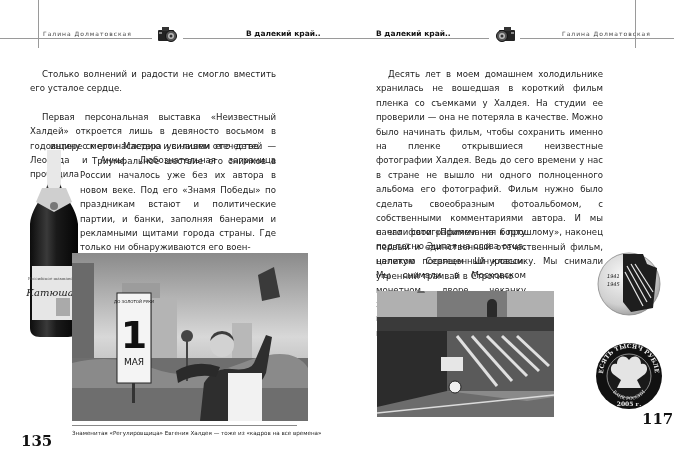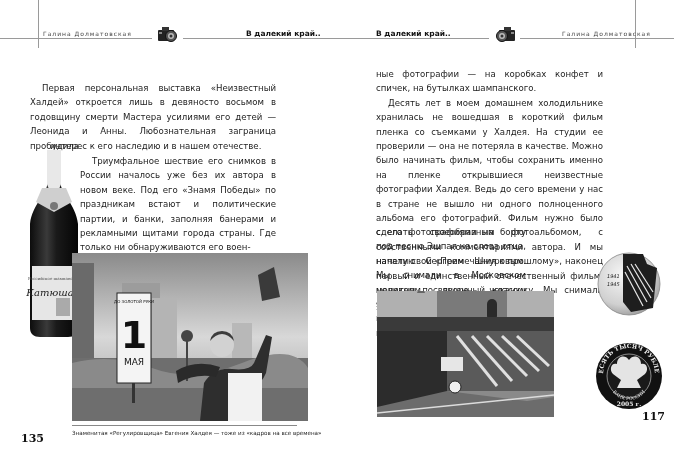--- a/index.html
+++ b/index.html
@@ -16,21 +16,21 @@
   .hdr-text { position: absolute; top: 30px; font-size: 6px; letter-spacing: 1px; color: #444; white-space: nowrap; }
   .hdr-title { position: absolute; top: 29px; font-size: 7.5px; font-weight: bold; color: #111; white-space: nowrap; }
   .camera { position: absolute; top: 26px; width: 22px; height: 16px; }
 
   
   .txt { position: absolute; font-size: 8.6px; line-height: 14.4px; color: #1c1c1c; text-align: justify; }
   .txt p { text-indent: 12px; }
   .txt p.noind { text-indent: 0; }
   .txt .gap { height: 14px; }
 
-  .pagenum { position: absolute; font-family: "DejaVu Serif", serif; font-size: 11px; font-weight: bold; color: #111; }
+  .pagenum { position: absolute; font-family: "DejaVu Serif", serif; font-size: 15px; font-weight: bold; color: #111; }
 
   .photo { position: absolute; overflow: hidden; }
   .caption-rule { position: absolute; height: 1px; background: #888; }
   .caption { position: absolute; font-size: 5.6px; color: #222; white-space: nowrap; }
 </style>
 </head>
 <body>
 
 <div class="page left">
   <div class="vrule" style="left:38px; top:0; height:48px;"></div>
@@ -41,20 +41,21 @@
     <rect x="1" y="4" width="16" height="11" rx="1" fill="#222"></rect>
     <rect x="5" y="1" width="7" height="4" fill="#333"></rect>
     <circle cx="14" cy="10" r="5.5" fill="#555" stroke="#111" stroke-width="1"></circle>
     <circle cx="14" cy="10" r="3" fill="#bbb"></circle>
     <circle cx="14" cy="10" r="1.5" fill="#333"></circle>
     <rect x="2" y="6" width="3" height="2" fill="#888"></rect>
   </svg>
   <div class="hdr-title" style="left:246px;">В далекий край..</div>
 
   <div class="txt" style="left:30px; top:67px; width:246px;">
+    <p>Столько волнений и радости не смогло вместить его усталое сердце.</p>
     <div class="gap"></div>
     <p>Первая персональная выставка «Неизвестный Халдей» откроется лишь в девяносто восьмом в годовщину смерти Мастера усилиями его детей — Леонида и Анны. Любознательная заграница пробудила</p>
   </div>
   <div class="txt" style="left:30px; top:139px; width:246px; padding-left:20px;">
     <p class="noind">интерес к его наследию и в нашем отечестве.</p>
   </div>
   <div class="txt" style="left:80px; top:154px; width:196px;">
     <p>Триумфальное шествие его снимков в России началось уже без их автора в новом веке. Под его «Знамя Победы» по праздникам встают и политические партии, и банки, заполняя банерами и рекламными щитами города страны. Где только ни обнаруживаются его воен-</p>
   </div>
 
@@ -121,21 +122,20 @@
     <rect x="5" y="4" width="16" height="11" rx="1" fill="#222"></rect>
     <rect x="10" y="1" width="7" height="4" fill="#333"></rect>
     <circle cx="8" cy="10" r="5.5" fill="#555" stroke="#111" stroke-width="1"></circle>
     <circle cx="8" cy="10" r="3" fill="#bbb"></circle>
     <circle cx="8" cy="10" r="1.5" fill="#333"></circle>
     <rect x="17" y="6" width="3" height="2" fill="#888"></rect>
   </svg>
   <div class="hdr-text" style="left:225px;">Галина Долматовская</div>
 
   <div class="txt" style="left:39px; top:67px; width:227px;">
-    <p class="noind">ные фотографии — на коробках конфет и спичек, на бутылках шампанского.</p>
     <p>Десять лет в моем домашнем холодильнике хранилась не вошедшая в короткий фильм пленка со съемками у Халдея. На студии ее проверили — она не потеряла в качестве. Можно было начинать фильм, чтобы сохранить именно на пленке открывшиеся неизвестные фотографии Халдея. Ведь до сего времени у нас в стране не вышло ни одного полноценного альбома его фотографий. Фильм нужно было сделать своеобразным фотоальбомом, с собственными комментариями автора. И мы начали свои «Примечания к прошлому», наконец первый и единственный отечественный фильм, целиком посвященный классику. Мы снимали утренний трамвай в Строгино</p>
   </div>
   <div class="txt" style="left:39px; top:225px; width:150px;">
     <p class="noind">с его фотографиями на борту под песню Эшпая на слова отца, напетую Сергеем Шнуровым. Мы снимали в Московском монетном дворе чеканку золотой монеты со снимком поверженных немецких штандартов на Параде Победы</p>
   </div>
 
   <svg class="photo" style="left:40px; top:291px; width:177px; height:126px;" viewBox="0 0 177 126">
     <rect width="177" height="126" fill="#8a8a8a"></rect>
     <rect x="0" y="0" width="177" height="30" fill="#b0b0b0"></rect>
     <rect x="60" y="0" width="70" height="30" fill="#7a7a7a"></rect>

